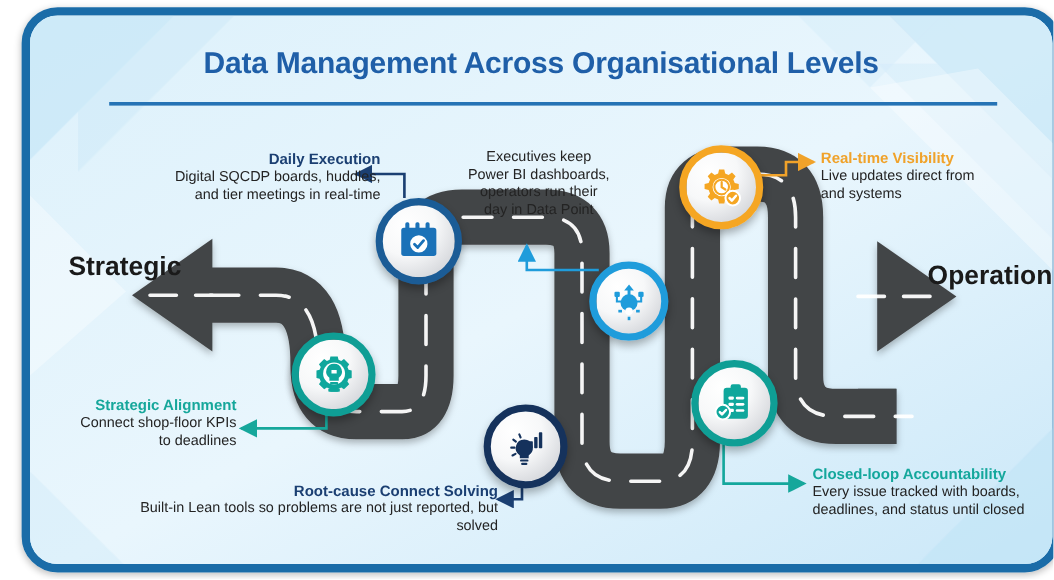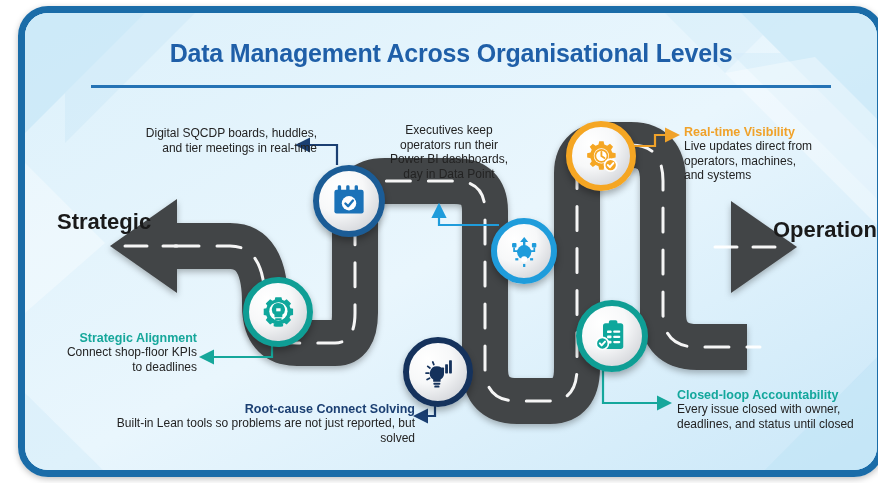--- a/index.html
+++ b/index.html
@@ -292,49 +292,49 @@
           <circle cx="7.4" cy="22.6" r="5.4" fill="#0fa79c" stroke="#ffffff" stroke-width="1.5"></circle>
           <path d="M5.2 22.6 L6.8 24.3 L9.8 21" stroke="#ffffff" stroke-width="1.8" fill="none" stroke-linecap="round" stroke-linejoin="round"></path>
         </svg>
       </span>
     </div>
 
     <div class="sidelabel" id="label-strategic">Strategic</div>
     <div class="sidelabel" id="label-operational">Operational</div>
 
     <div class="callout" id="c-daily">
+      <div class="ct">Daily Execution</div>
       <div class="cb">Digital SQCDP boards, huddles,</div>
       <div class="cb">and tier meetings in real-time</div>
     </div>
 
     <div class="callout" id="c-adopt">
       <div class="cb">Executives keep</div>
+      <div class="cb">Power BI dashboards,</div>
       <div class="cb">operators run their</div>
-      <div class="cb">Power BI dashboards,</div>
       <div class="cb">day in Data Point</div>
     </div>
 
     <div class="callout" id="c-real">
       <div class="ct">Real-time Visibility</div>
       <div class="cb">Live updates direct from</div>
-      <div class="cb">operators, machines,</div>
       <div class="cb">and systems</div>
     </div>
 
     <div class="callout" id="c-strat">
       <div class="ct">Strategic Alignment</div>
       <div class="cb">Connect shop-floor KPIs</div>
       <div class="cb">to deadlines</div>
     </div>
 
     <div class="callout" id="c-root">
       <div class="ct">Root-cause Connect Solving</div>
       <div class="cb">Built-in Lean tools so problems are not just reported, but solved</div>
     </div>
 
     <div class="callout" id="c-closed">
       <div class="ct">Closed-loop Accountability</div>
-      <div class="cb">Every issue closed with owner,</div>
+      <div class="cb">Every issue tracked with boards,</div>
       <div class="cb">deadlines, and status until closed</div>
     </div>
 
   </div>
 </div>
 
 </body></html>

